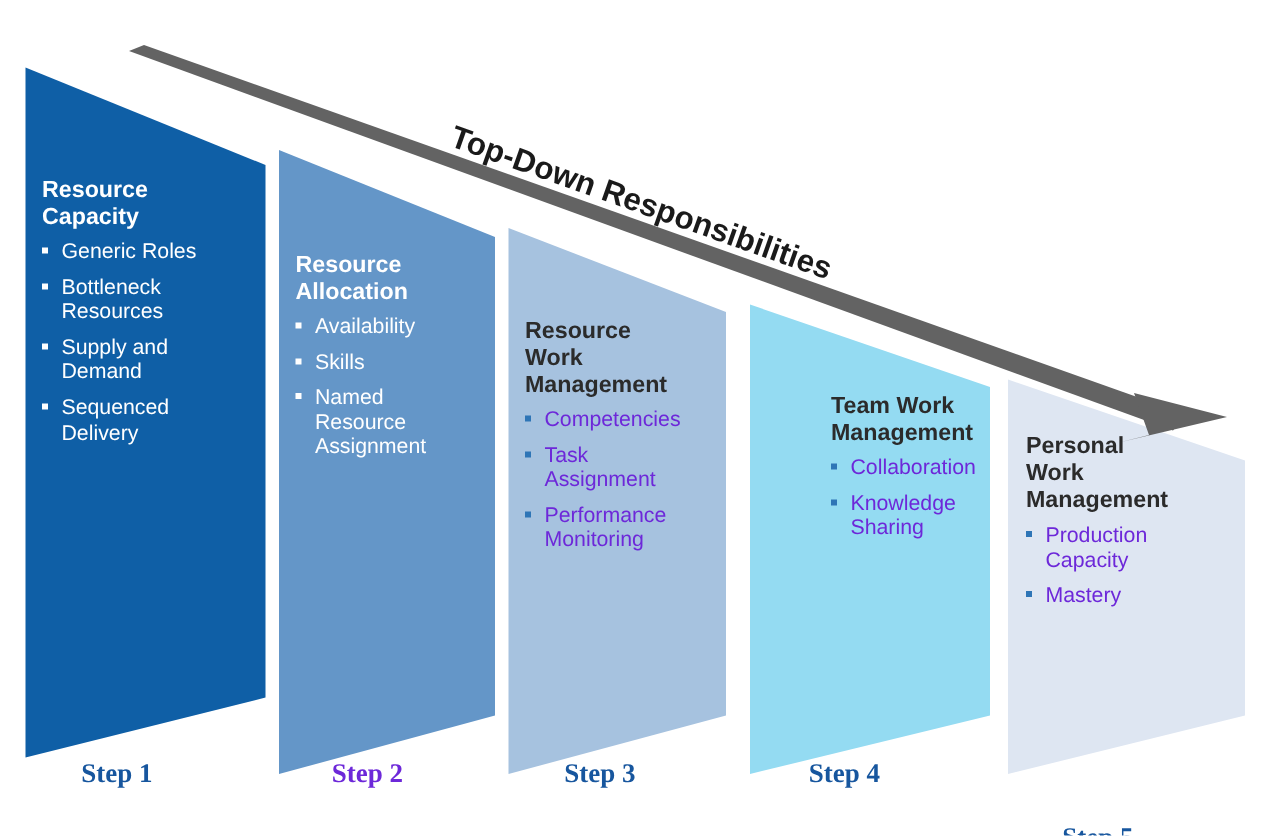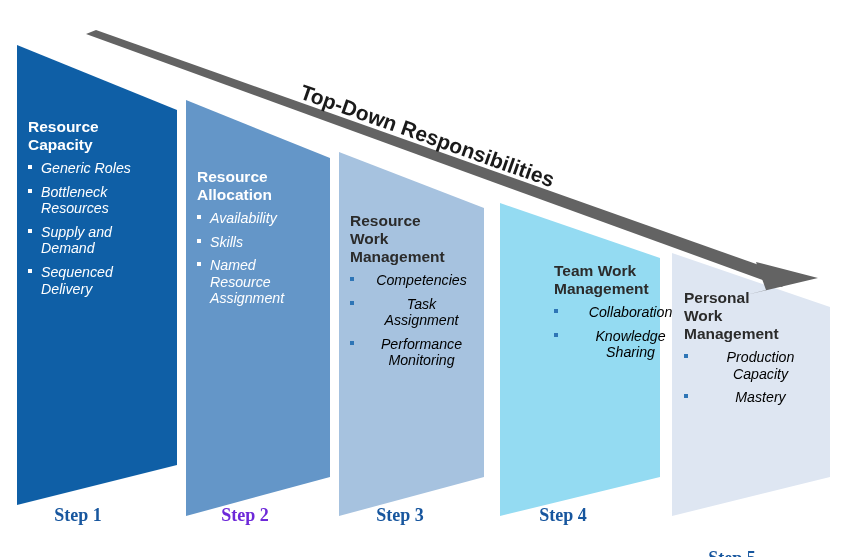--- a/index.html
+++ b/index.html
@@ -19,40 +19,40 @@
   }
   .panel-title{
     font-weight:bold;
     font-size:15.5px;
     line-height:1.16;
     margin:0 0 6px 0;
     white-space:pre-line;
   }
   .panel-list{
     list-style:none;
-    margin:0;padding:0;font-style:italic;
+    margin:0;padding:0;
   }
   .panel-list li{
     position:relative;
     padding-left:13px;
     font-size:14.2px;
     line-height:1.17;
     margin-bottom:7px;
     white-space:pre-line;
   }
   .panel-list li .bullet{
     position:absolute;
     left:0;top:5px;
     width:4px;height:4px;
     display:block;
   }
 
   
   .dark-text .panel-title{color:#2b2b2b;}
-  .dark-text .panel-list li{color:#000000;text-align:center;}
+  .dark-text .panel-list li{color:#6d28d9;}
   .dark-text .panel-list li .bullet{background:#2e75b6;}
 
   
   .light-text .panel-title{color:#ffffff;}
   .light-text .panel-list li{color:#ffffff;}
   .light-text .panel-list li .bullet{background:#ffffff;}
 
   .step-label{
     position:absolute;
     font-weight:bold;

